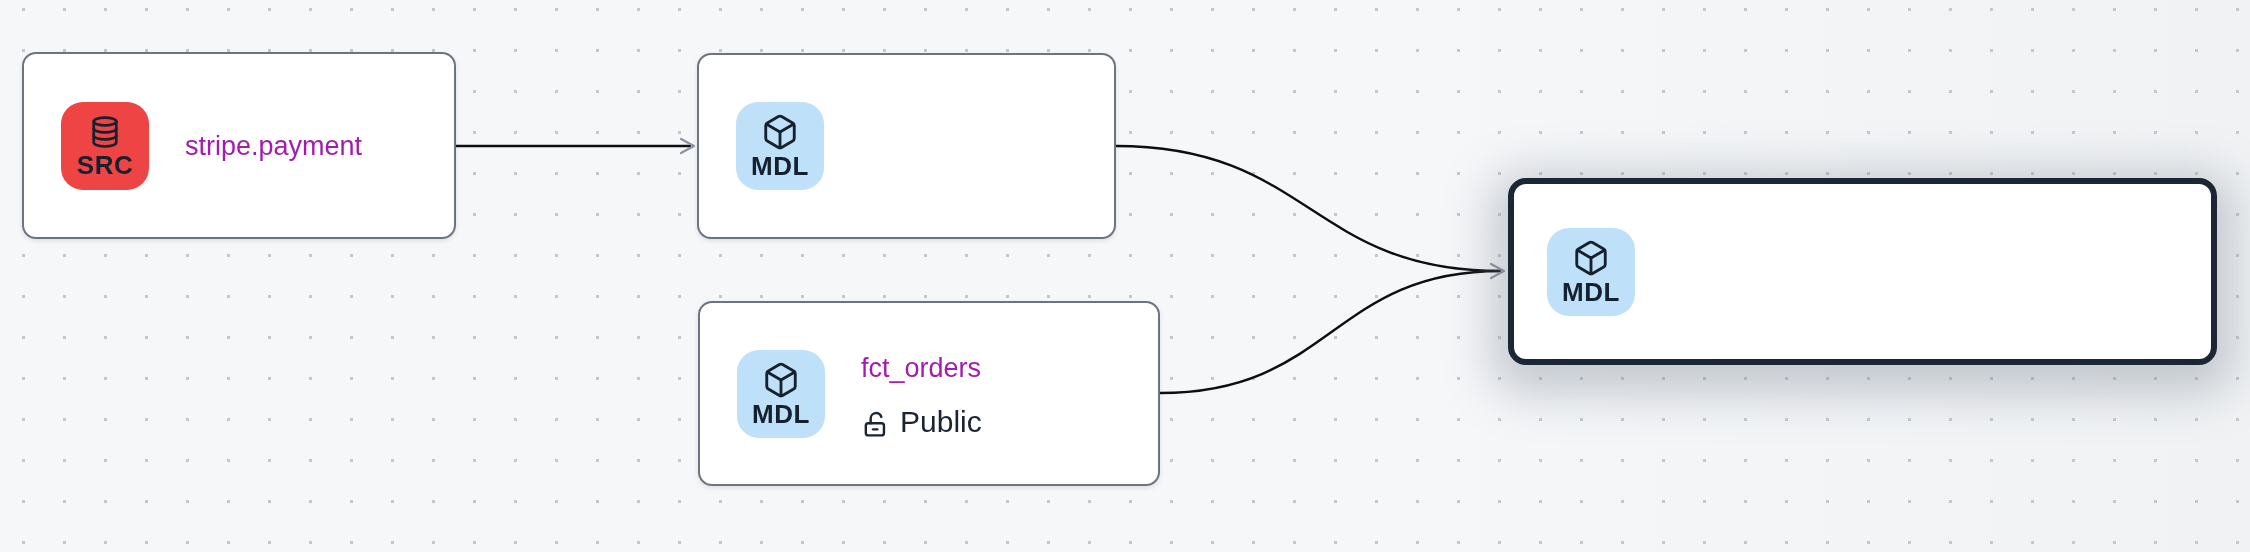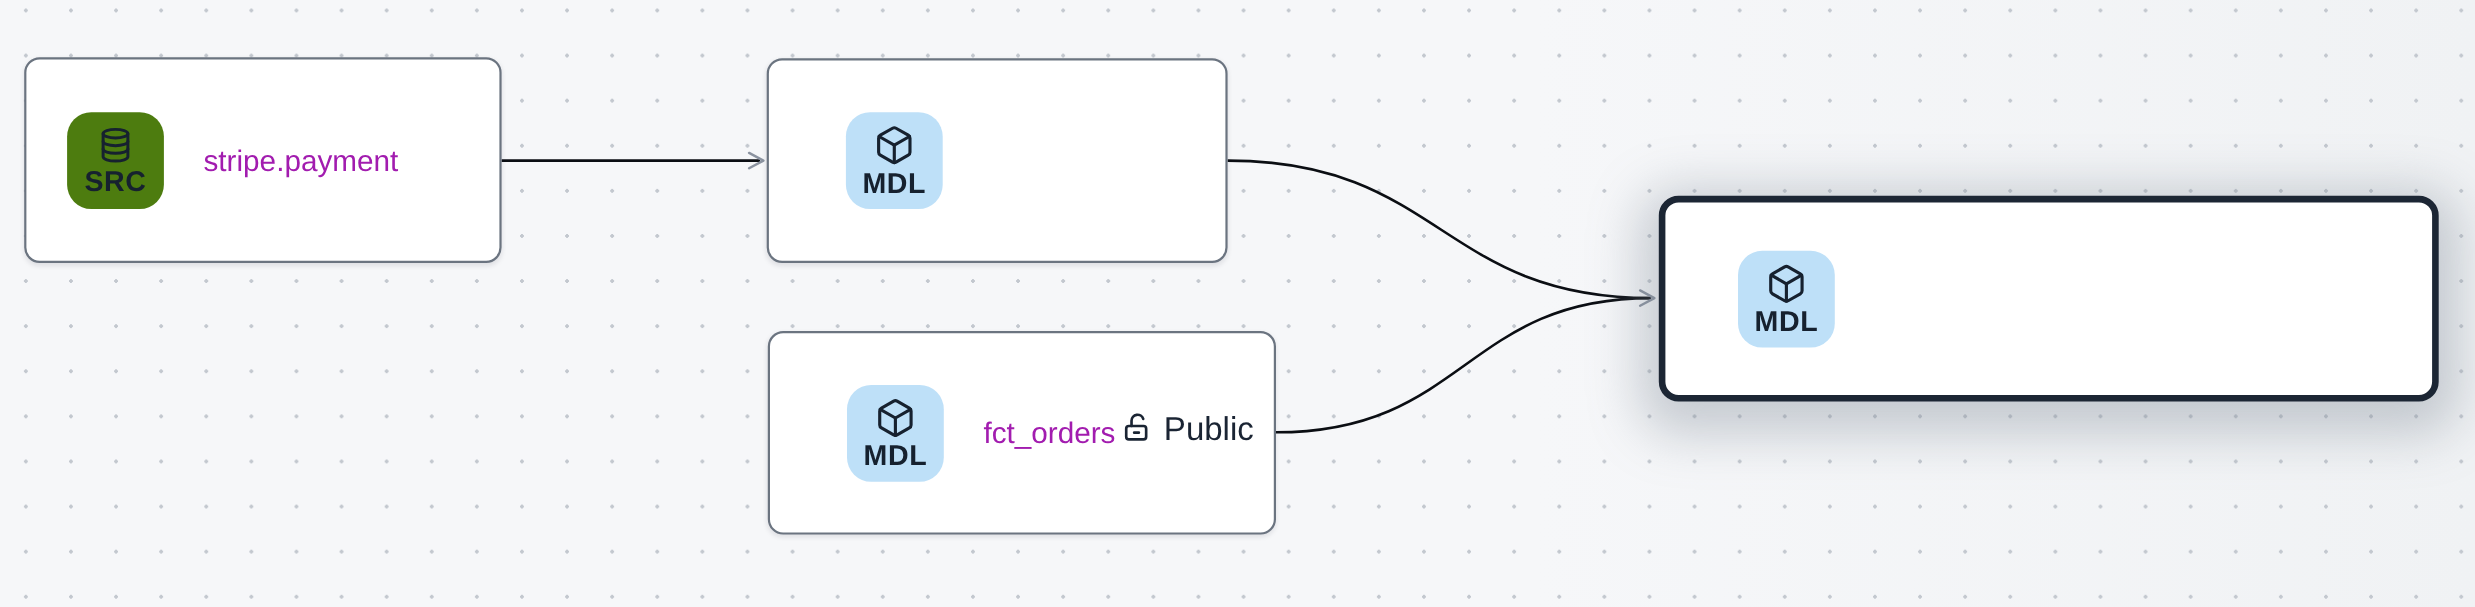--- a/index.html
+++ b/index.html
@@ -63,43 +63,43 @@
     width: 88px; height: 88px;
     border-radius: 22px;
     flex: 0 0 auto;
     display: flex;
     flex-direction: column;
     align-items: center;
     justify-content: center;
     gap: 2px;
     color: #16212f;
   }
-  .badge-src { background: #4d7c0f; }
-  .badge-mdl { background: #bee0f8; margin-left: 33px; }
+  .badge-src { background: #ef4444; }
+  .badge-mdl { background: #bee0f8; }
   .badge svg { display: block; }
   .badge-label {
     font-size: 26px;
     font-weight: 700;
     line-height: 26px;
     letter-spacing: 0.5px;
   }
   .node-title {
     font-size: 27px;
     color: #a21caf;
     white-space: nowrap;
     line-height: 40px;
   }
   .node-text {
     display: flex;
-    flex-direction: row;
-    gap: 5px;
+    flex-direction: column;
+    gap: 17px;
   }
   .node-sub {
     display: flex;
-    align-items: flex-start;
+    align-items: flex-end;
     gap: 10px;
     color: #1a2433;
     font-size: 30px;
     line-height: 34px;
   }
   .node-sub svg { display: block; }
 </style>
 </head>
 <body>
 

